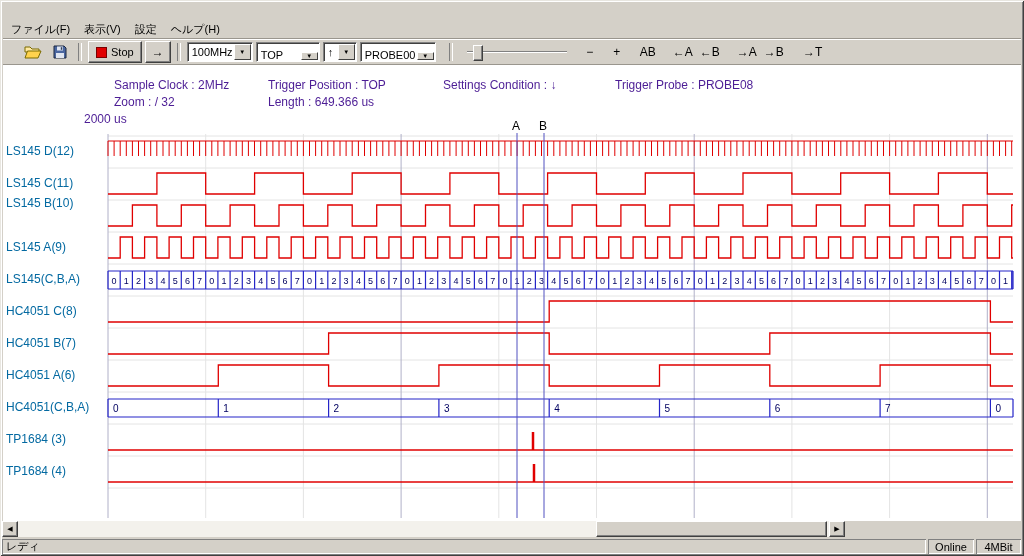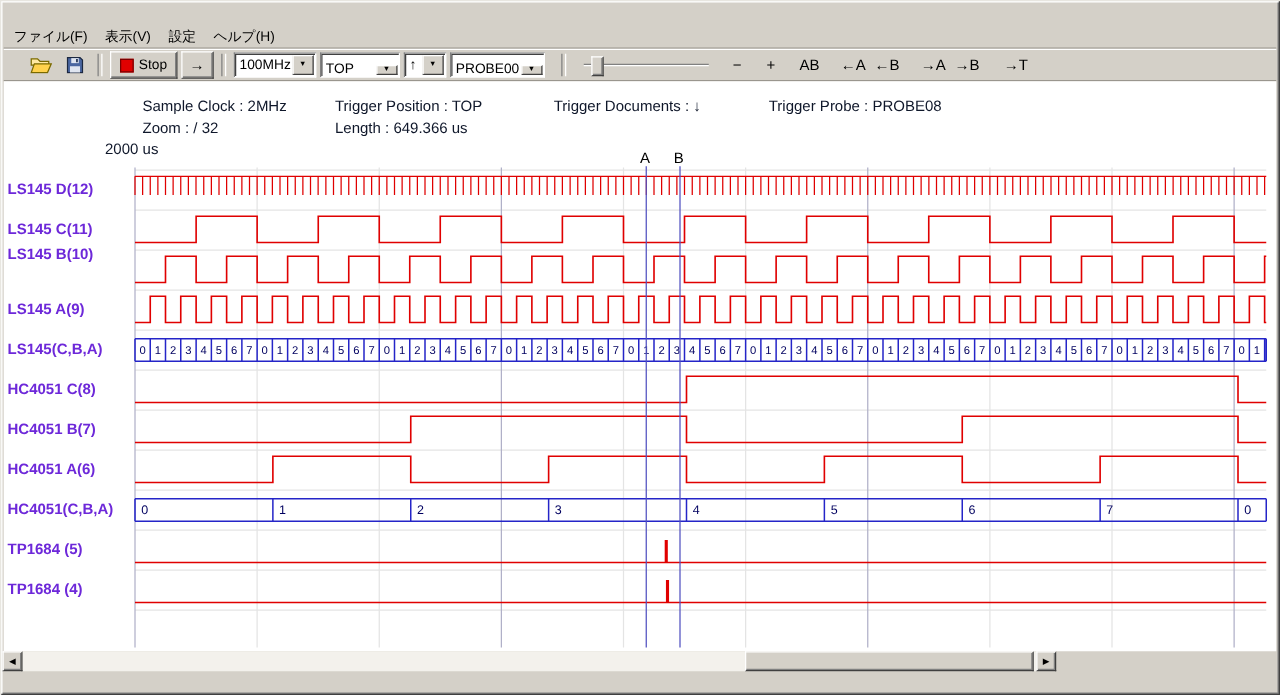--- a/index.html
+++ b/index.html
@@ -33,22 +33,22 @@
     display:flex;align-items:center;justify-content:center;font-size:6px;color:#000;padding:0;}
   .w-clock{width:66px;} .w-trig{width:64px;align-items:flex-end;} .w-edge{width:34px;} .w-probe{width:76px;align-items:flex-end;}
   .slider{width:104px;height:20px;position:relative;margin:0 6px;flex:none;}
   .slider-track{position:absolute;left:2px;right:2px;top:9px;height:0;border-top:1px solid #808080;border-bottom:1px solid #fff;}
   .slider-thumb{position:absolute;left:8px;top:3px;width:8px;height:14px;background:#d4d0c8;
     border:1px solid;border-color:#fff #404040 #404040 #fff;box-shadow:inset -1px -1px 0 #808080;}
   .tbtn{min-width:24px;height:20px;flex:none;background:transparent;border:none;font-size:12px;
     display:flex;align-items:center;justify-content:center;padding:0 2px;}
   .ml4{margin-left:4px;} .ml8{margin-left:8px;} .ml10{margin-left:10px;} .ml12{margin-left:12px;}
   .client{position:absolute;left:3px;top:65px;width:1018px;height:456px;background:#fff;}
-  .info-text{position:absolute;font-size:12px;color:#0f172a;white-space:nowrap;}
-  .ch-label{position:absolute;left:6px;font-size:12px;color:#6d28d9;white-space:nowrap;font-weight:bold;}
+  .info-text{position:absolute;font-size:12px;color:#4c1d95;white-space:nowrap;}
+  .ch-label{position:absolute;left:6px;font-size:12px;color:#0369a1;white-space:nowrap;}
   .cursor-label{position:absolute;top:119px;width:12px;text-align:center;font-size:12px;color:#000;}
   #waves{position:absolute;left:0;top:0;pointer-events:none;}
   .hscroll{position:absolute;left:2px;top:521px;width:843px;height:16px;background:#f3f1ec;display:flex;}
   .scroll-btn{width:16px;height:16px;flex:none;background:#d4d0c8;border:1px solid;border-color:#fff #404040 #404040 #fff;
     box-shadow:inset -1px -1px 0 #808080;font-size:7px;display:flex;align-items:center;justify-content:center;padding:0;color:#000;}
   .hscroll-track{position:relative;flex:1;}
   .hthumb{position:absolute;left:578px;top:0;width:231px;height:16px;box-sizing:border-box;background:#d4d0c8;
     border:1px solid;border-color:#fff #404040 #404040 #fff;box-shadow:inset -1px -1px 0 #808080;}
   .statusbar{position:absolute;left:2px;top:539px;width:1020px;height:15px;display:flex;gap:2px;font-size:11px;}
   .status-panel{box-shadow:inset 1px 1px 0 #808080, inset -1px -1px 0 #fff;display:flex;align-items:center;
@@ -124,39 +124,39 @@
     <button class="tbtn">←B</button>
     <button class="tbtn ml10">→A</button>
     <button class="tbtn">→B</button>
     <button class="tbtn ml12">→T</button>
   </div>
 
   <div class="client"></div>
 
   <span class="info-text" style="left:114px;top:78px">Sample Clock : 2MHz</span>
   <span class="info-text" style="left:268px;top:78px">Trigger Position : TOP</span>
-  <span class="info-text" style="left:443px;top:78px">Trigger Documents : ↓</span>
+  <span class="info-text" style="left:443px;top:78px">Settings Condition : ↓</span>
   <span class="info-text" style="left:615px;top:78px">Trigger Probe : PROBE08</span>
   <span class="info-text" style="left:114px;top:95px">Zoom : / 32</span>
   <span class="info-text" style="left:268px;top:95px">Length : 649.366 us</span>
   <span class="info-text" style="left:84px;top:112px">2000 us</span>
 
   <span class="cursor-label" style="left:510px">A</span>
   <span class="cursor-label" style="left:537px">B</span>
 
   <span class="ch-label" style="top:144px">LS145 D(12)</span>
   <span class="ch-label" style="top:176px">LS145 C(11)</span>
   <span class="ch-label" style="top:196px">LS145 B(10)</span>
   <span class="ch-label" style="top:240px">LS145 A(9)</span>
   <span class="ch-label" style="top:272px">LS145(C,B,A)</span>
   <span class="ch-label" style="top:304px">HC4051 C(8)</span>
   <span class="ch-label" style="top:336px">HC4051 B(7)</span>
   <span class="ch-label" style="top:368px">HC4051 A(6)</span>
   <span class="ch-label" style="top:400px">HC4051(C,B,A)</span>
-  <span class="ch-label" style="top:432px">TP1684 (5)</span>
+  <span class="ch-label" style="top:432px">TP1684 (3)</span>
   <span class="ch-label" style="top:464px">TP1684 (4)</span>
 
   <svg id="waves" width="1024" height="556">
       <line x1="108" y1="136" x2="1013" y2="136" stroke="#e4e4e4" stroke-width="1"></line>
       <line x1="108" y1="168" x2="1013" y2="168" stroke="#e4e4e4" stroke-width="1"></line>
       <line x1="108" y1="200" x2="1013" y2="200" stroke="#e4e4e4" stroke-width="1"></line>
       <line x1="108" y1="232" x2="1013" y2="232" stroke="#e4e4e4" stroke-width="1"></line>
       <line x1="108" y1="264" x2="1013" y2="264" stroke="#e4e4e4" stroke-width="1"></line>
       <line x1="108" y1="296" x2="1013" y2="296" stroke="#e4e4e4" stroke-width="1"></line>
       <line x1="108" y1="328" x2="1013" y2="328" stroke="#e4e4e4" stroke-width="1"></line>
@@ -276,14 +276,19 @@
     </svg>
 
   <div class="hscroll">
     <button class="scroll-btn">◀</button>
     <div class="hscroll-track">
       <div class="hthumb"></div>
     </div>
     <button class="scroll-btn">▶</button>
   </div>
 
+  <div class="statusbar">
+    <div class="status-panel" id="status-ready">レディ</div>
+    <div class="status-panel" id="status-online">Online</div>
+    <div class="status-panel" id="status-memory">4MBit</div>
+  </div>
 
 </div>
 
 </body></html>

